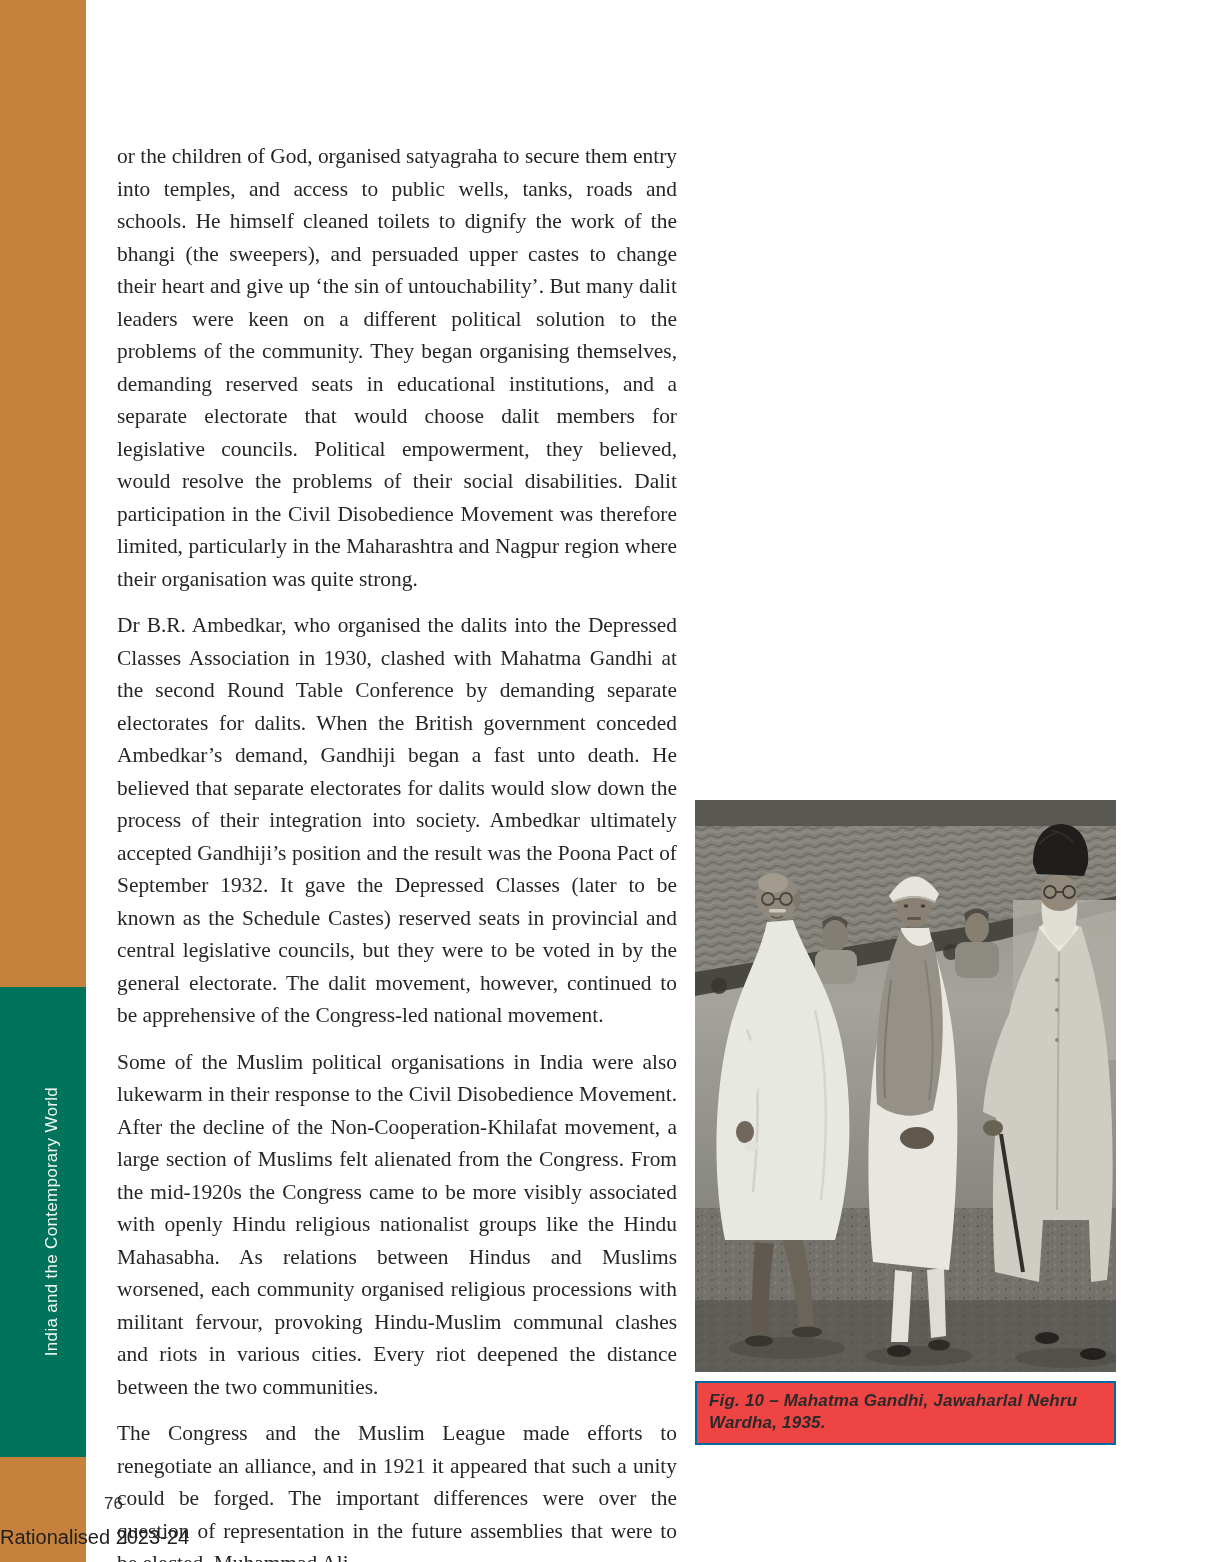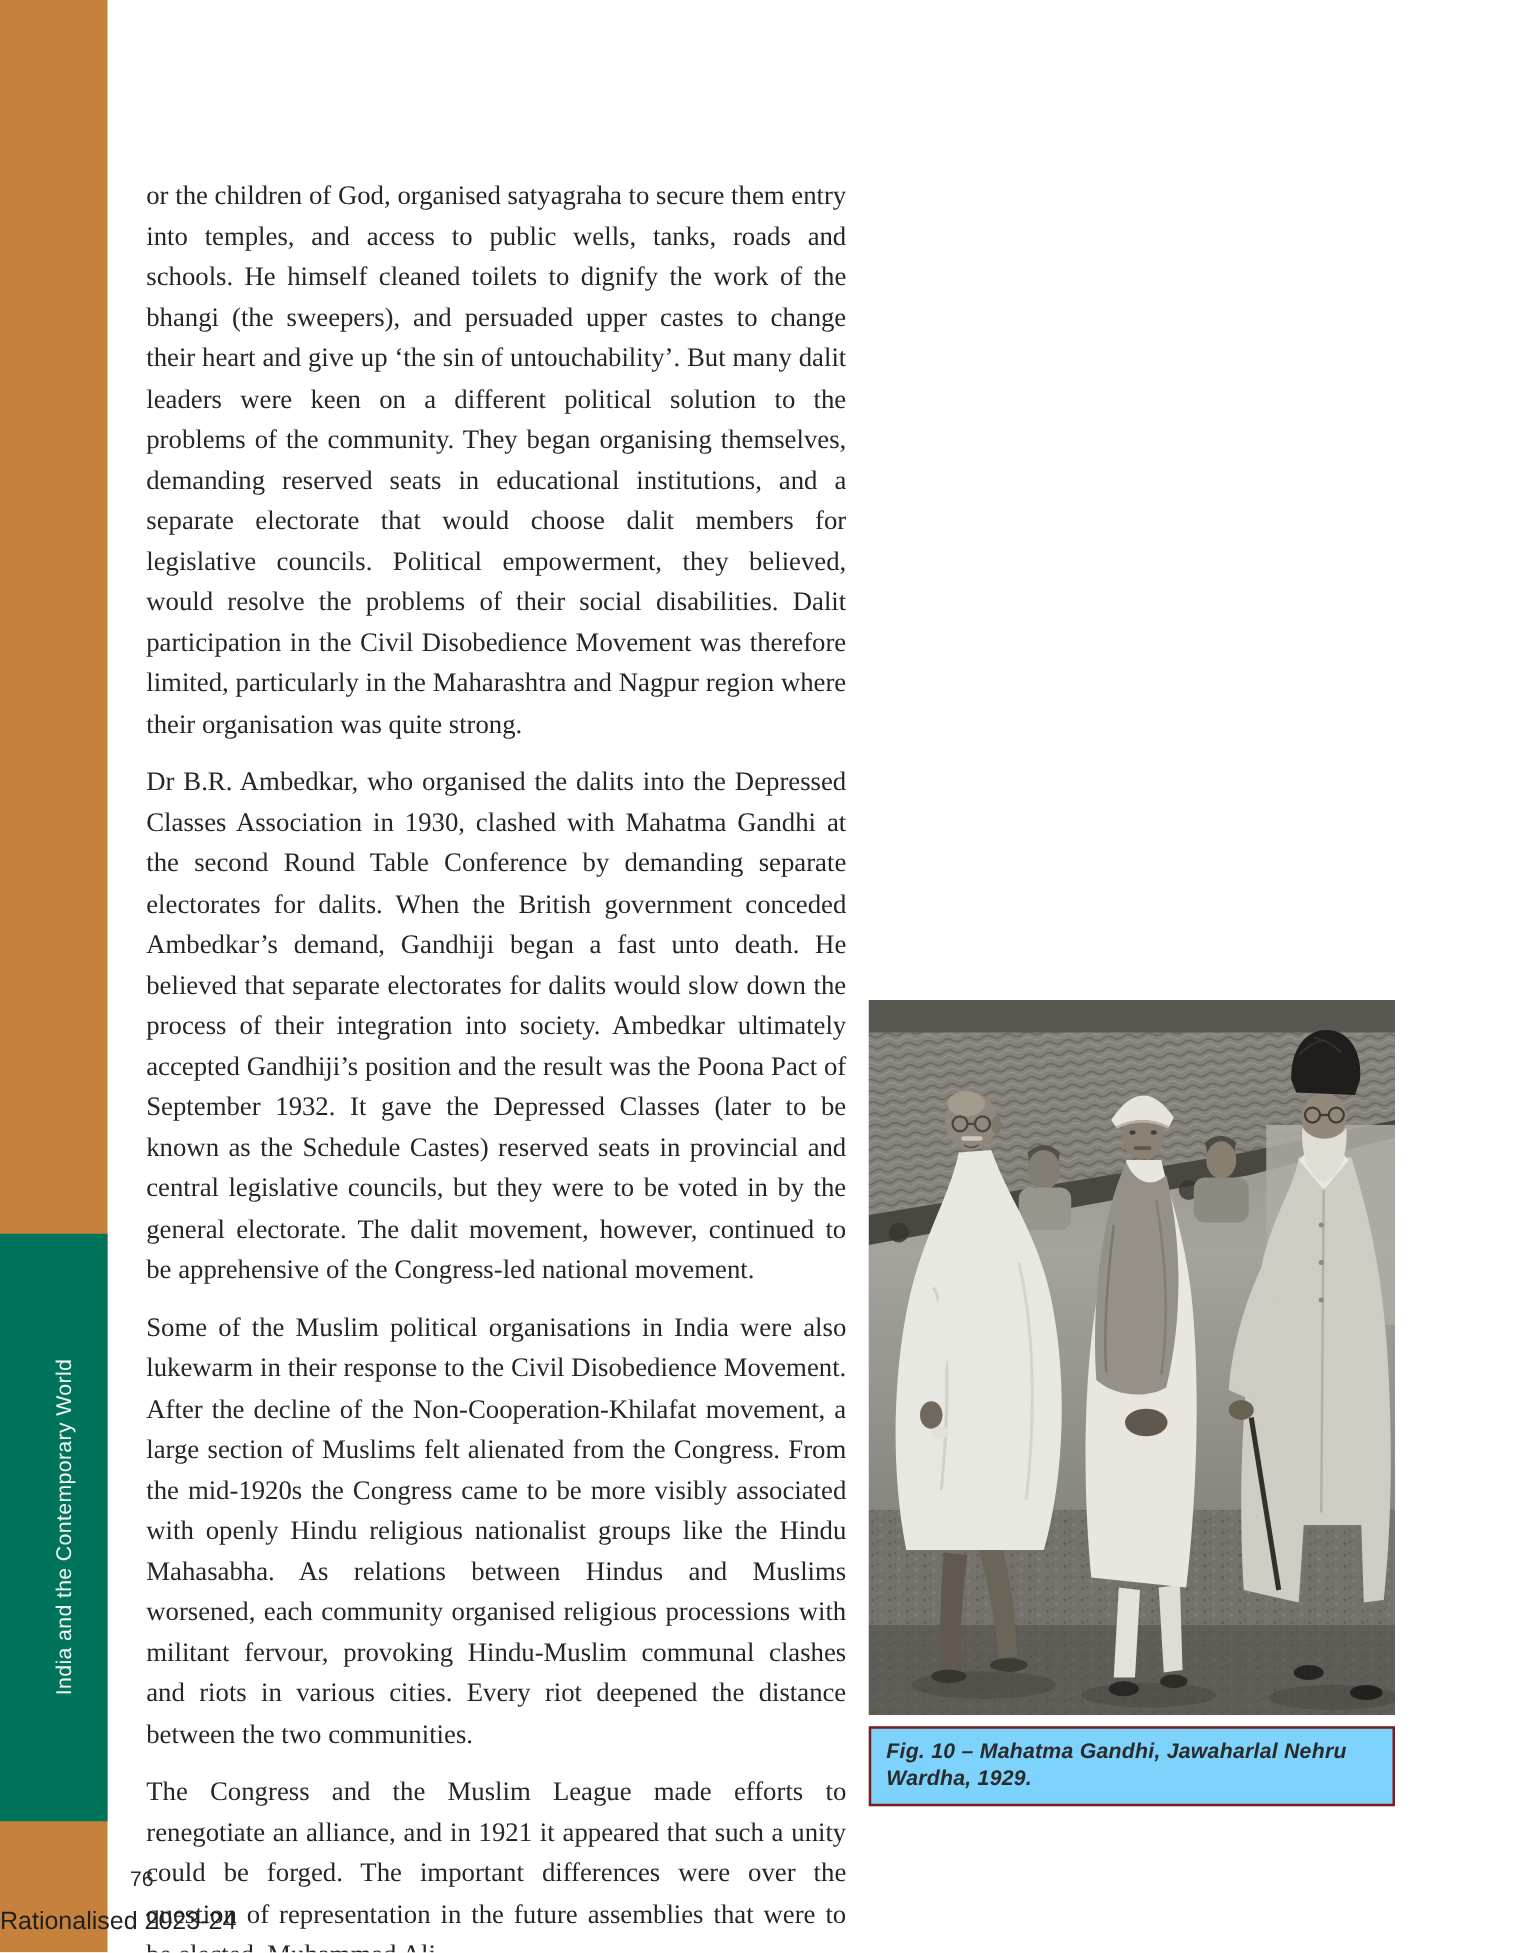--- a/index.html
+++ b/index.html
@@ -47,22 +47,22 @@
   .content p{margin:0 0 14px 12px;}
   
   .figure{
     position:absolute;left:695px;top:800px;width:421px;margin:0;
   }
   .photo{
     display:block;width:421px;height:572px;background:#9b9a94;
   }
   .caption-box{
     margin-top:9px;
-    border:2px solid #7f1d1d;
-    background:#7dd3fc;
+    border:2px solid #0369a1;
+    background:#ef4444;
     padding:7px 12px 9px 12px;
     font-family:"Liberation Sans", sans-serif;
     font-style:italic;
     font-weight:bold;
     font-size:17px;
     line-height:22px;
     color:var(--caption-ink);
     letter-spacing:.2px;
   }
   
@@ -206,20 +206,20 @@
         <circle cx="374" cy="92" r="6" fill="none" stroke="#3a3733" stroke-width="1.8"></circle>
         <line x1="361" y1="92" x2="368" y2="92" stroke="#3a3733" stroke-width="1.8"></line>
         <path d="M347 102 C345 122 352 142 364 146 C377 142 384 122 382 102 C374 114 355 114 347 102 Z" fill="#e6e3da"></path>
       </g>
 
       <rect x="0" y="0" width="421" height="572" fill="#8a8984" opacity=".06"></rect>
     </svg>
 
     <figcaption class="caption-box">
       <div>Fig. 10 – Mahatma Gandhi, Jawaharlal Nehru</div>
-      <div>Wardha,  1929.</div>
+      <div>Wardha,  1935.</div>
     </figcaption>
   </figure>
 
   <div class="page-number">76</div>
   <div class="footer-note">Rationalised 2023-24</div>
 
 </div>
 
 </body></html>

